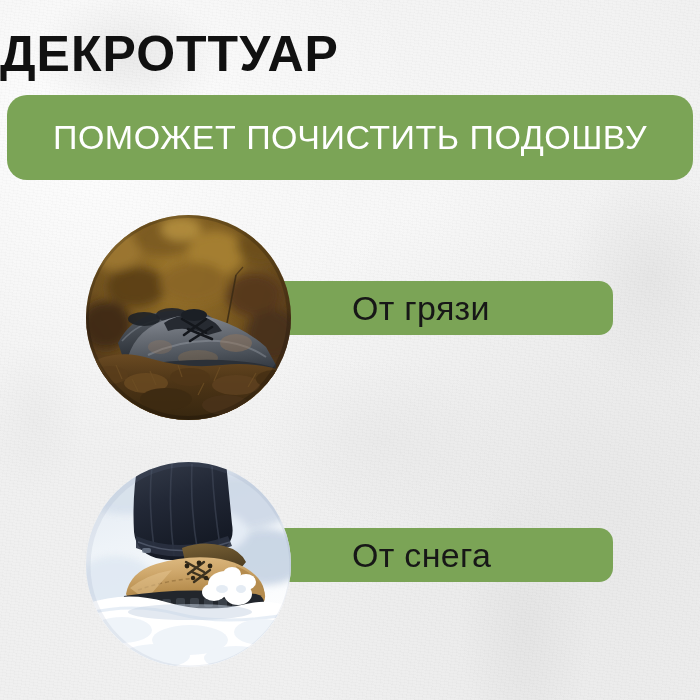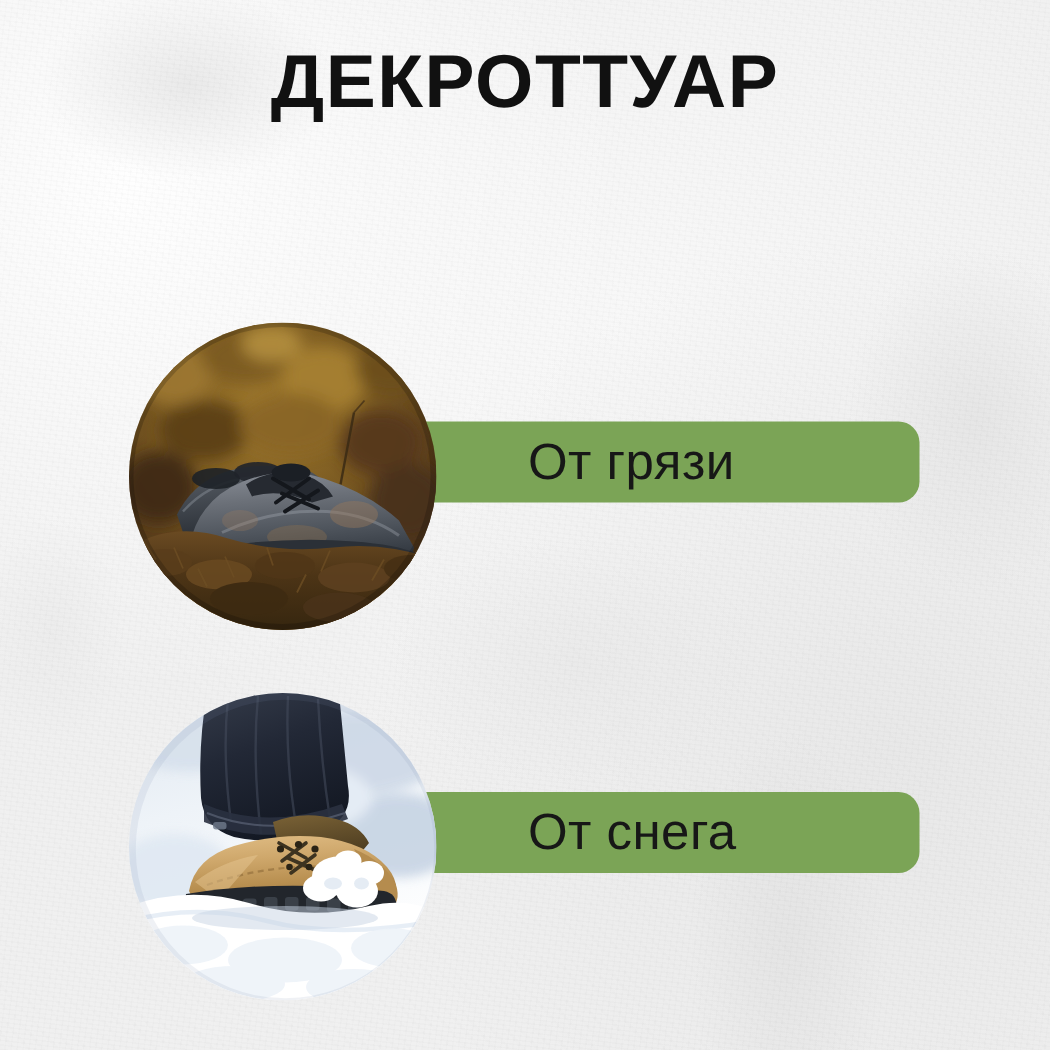--- a/index.html
+++ b/index.html
@@ -44,21 +44,21 @@
       radial-gradient(ellipse 180px 120px at 55% 63%, rgba(231,231,231,0.6), rgba(255,255,255,0) 70%),
       radial-gradient(ellipse 90px 200px at 75% 90%, rgba(225,225,225,0.65), rgba(255,255,255,0) 72%),
       radial-gradient(ellipse 70px 110px at 5% 60%, rgba(233,233,233,0.6), rgba(255,255,255,0) 70%);
   }
 
   
   .title {
     position: absolute;
     left: 0; right: 0;
     top: 28px;
-    text-align: center;
+    text-align: left;
     font-family: "Liberation Sans", sans-serif;
     font-weight: 700;
     font-size: 50px;
     line-height: 52px;
     letter-spacing: 1px;
     color: #111111;
     white-space: nowrap;
   }
 
   
@@ -126,20 +126,23 @@
 <body>
 
 <div id="poster">
 
   <div class="bg-base"></div>
   <div class="bg-blotch"></div>
   <div class="bg-noise"></div>
 
   <div class="title">ДЕКРОТТУАР</div>
 
+  <div class="banner">
+    <div class="banner-text">ПОМОЖЕТ ПОЧИСТИТЬ ПОДОШВУ</div>
+  </div>
 
   <div class="row row-1">
 
     <div class="pill">
       <div class="pill-text">От грязи</div>
     </div>
 
     <div class="photo">
       <svg viewBox="0 0 205 205" xmlns="http://www.w3.org/2000/svg" aria-hidden="true">
         <defs>

